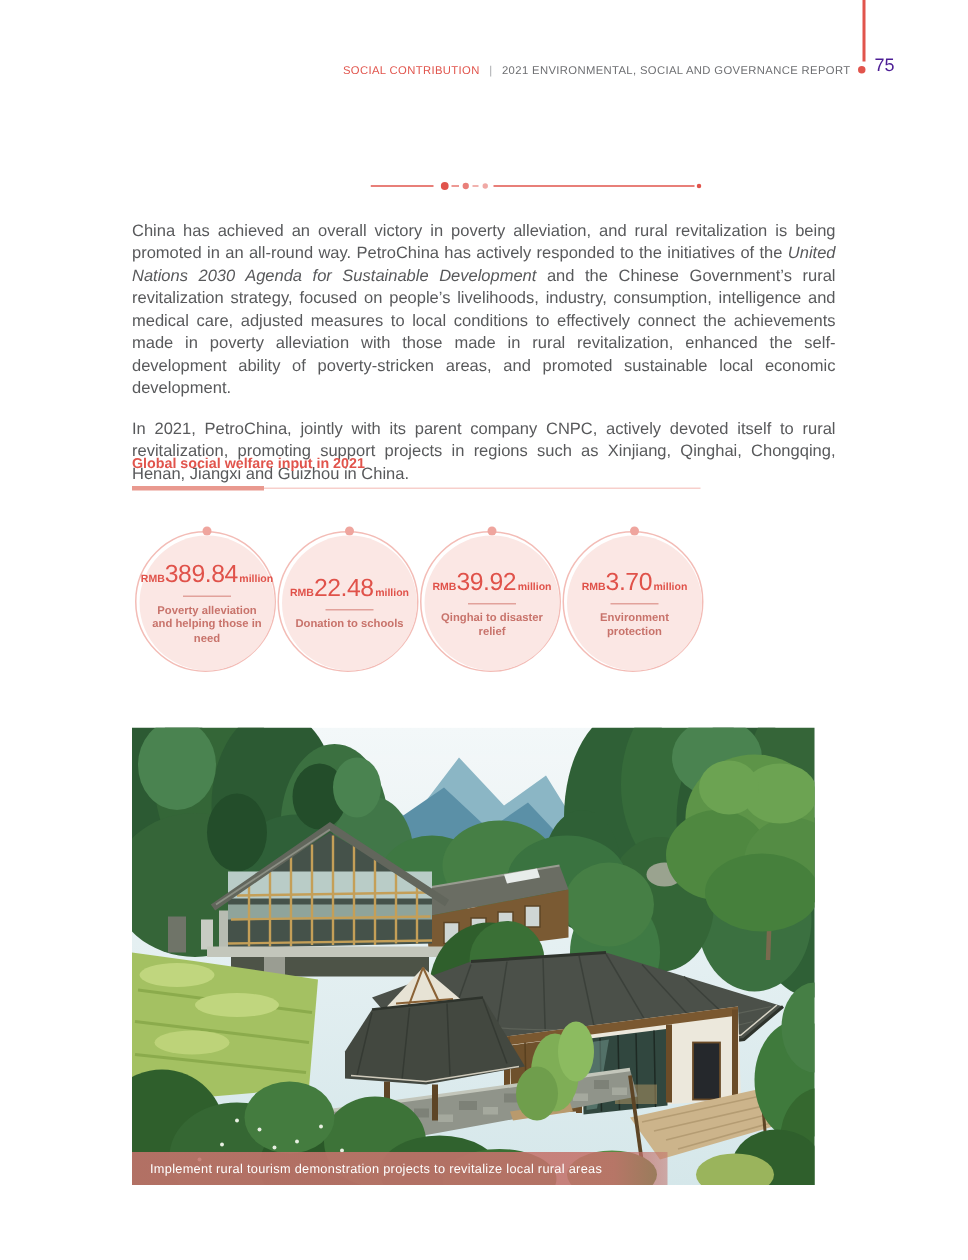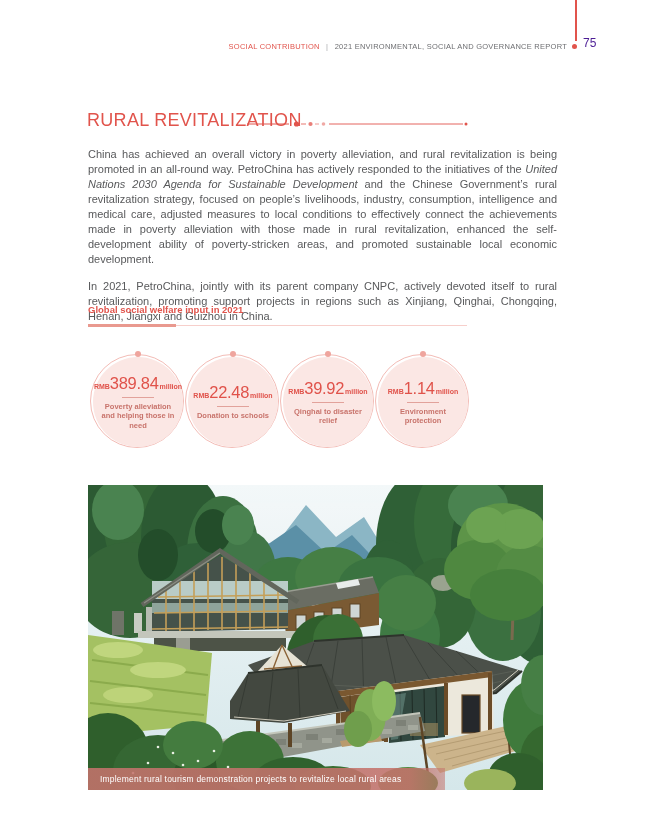--- a/index.html
+++ b/index.html
@@ -66,21 +66,20 @@
 
   <div class="top-rule"></div>
   <div class="top-rule-dot"></div>
   <div class="header">
     <span class="sec">SOCIAL CONTRIBUTION</span>
     <span class="sep">|</span>
     <span class="rep">2021 ENVIRONMENTAL, SOCIAL AND GOVERNANCE REPORT</span>
   </div>
   <div class="page-num">75</div>
 
-  <div class="title">RURAL REVITALIZATION</div>
   <svg class="title-rule" width="222" height="10" viewBox="0 0 222 10">
     <g stroke="#E1544C" fill="#E1544C">
       <line x1="0" y1="5" x2="42" y2="5" stroke-width="1"></line>
       <circle cx="49.5" cy="5" r="2.6" stroke="none"></circle>
       <line x1="54" y1="5" x2="59" y2="5" stroke-width="1" opacity=".8"></line>
       <circle cx="63.5" cy="5" r="2.1" stroke="none" opacity=".75"></circle>
       <line x1="68" y1="5" x2="72" y2="5" stroke-width="1" opacity=".6"></line>
       <circle cx="76.5" cy="5" r="1.8" stroke="none" opacity=".5"></circle>
       <line x1="82" y1="5" x2="216" y2="5" stroke-width=".9"></line>
       <circle cx="219" cy="5" r="1.5" stroke="none"></circle>
@@ -140,21 +139,21 @@
         <div class="blabel">Qinghai to disaster relief</div>
       </div>
     </div>
 
     <div class="badge b4">
       <div class="outline"></div>
       <div class="topdot"></div>
       <div class="fill">
         <div class="value">
           <span class="cur">RMB</span>
-            <span class="num">1.14</span>
+            <span class="num">3.70</span>
             <span class="unit">million</span>
         </div>
         <div class="bdivider"></div>
         <div class="blabel">Environment protection</div>
       </div>
     </div>
 
   </div>
 
   <div class="photo">

